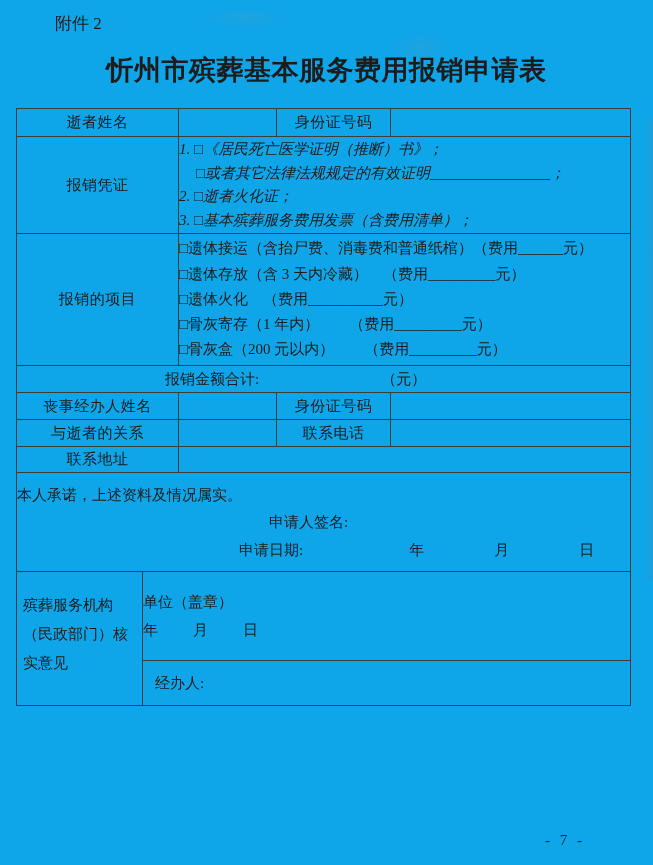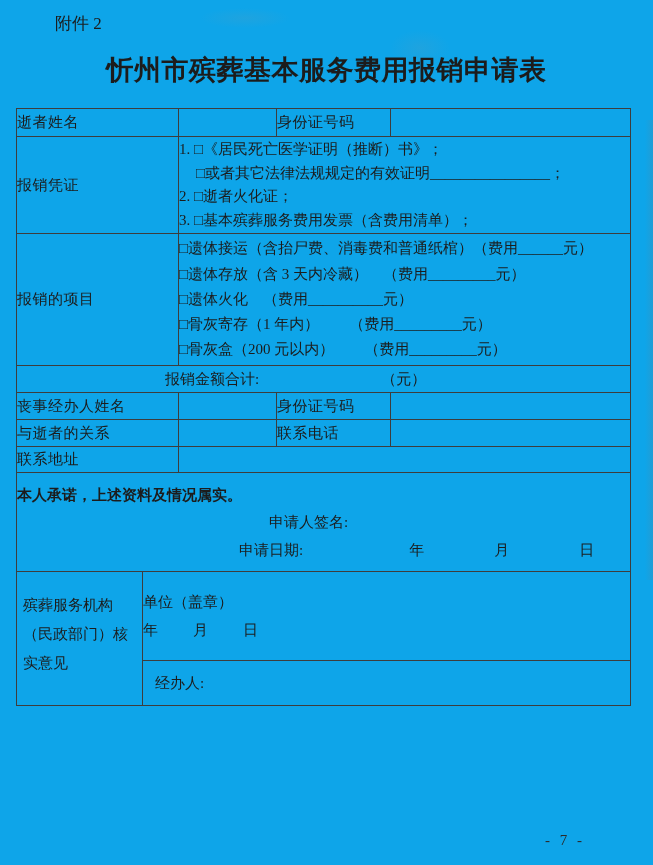--- a/index.html
+++ b/index.html
@@ -49,33 +49,33 @@
     vertical-align:middle;
     overflow:hidden;
   }
   col.c1{width:162px} col.c2{width:98px} col.c3{width:114px} col.c4{width:240px}
 
   .r-a td{height:28px} .r-b td{height:27px} .r-c td{height:28px}
   .r-d td{height:97px} .r-e td{height:132px} .r-f td{height:27px}
   .r-g td{height:27px} .r-h td{height:27px} .r-i td{height:26px}
   .r-j td{height:99px; vertical-align:top} .r-k td{height:133px}
 
-  td.lbl { letter-spacing:0.5px; }
+  td.lbl { text-align:center; letter-spacing:0.5px; }
   td.content { padding:4px 4px 2px 8px; vertical-align:middle; }
-  .vline { line-height:23.5px; white-space:nowrap; }
+  .vline { line-height:23.5px; white-space:nowrap;font-style:italic; }
   .vline.indent { padding-left:17px; }
   .iline { line-height:25.3px; white-space:nowrap; }
   td.blankline { padding-left:10px; letter-spacing:0.5px; }
 
   .total-flex { display:flex; align-items:flex-end; }
   .total-label { margin-left:148px; }
   .total-unit  { margin-left:122px; }
 
   td.decl { padding:7px 14px 0 14px; }
-  .decl-stmt { line-height:22px;font-weight:bold; }
+  .decl-stmt { line-height:22px; }
   .decl-sig  { margin:7px 0 0 252px; }
   .decl-date { margin:9px 0 0 222px; display:flex; }
   .decl-date .y { margin-left:106px; }
   .decl-date .m { margin-left:70px; }
   .decl-date .d { margin-left:70px; }
 
   td.nopad { padding:0; }
   .verify-grid {
     display:grid;
     grid-template-columns:126px 1fr;

